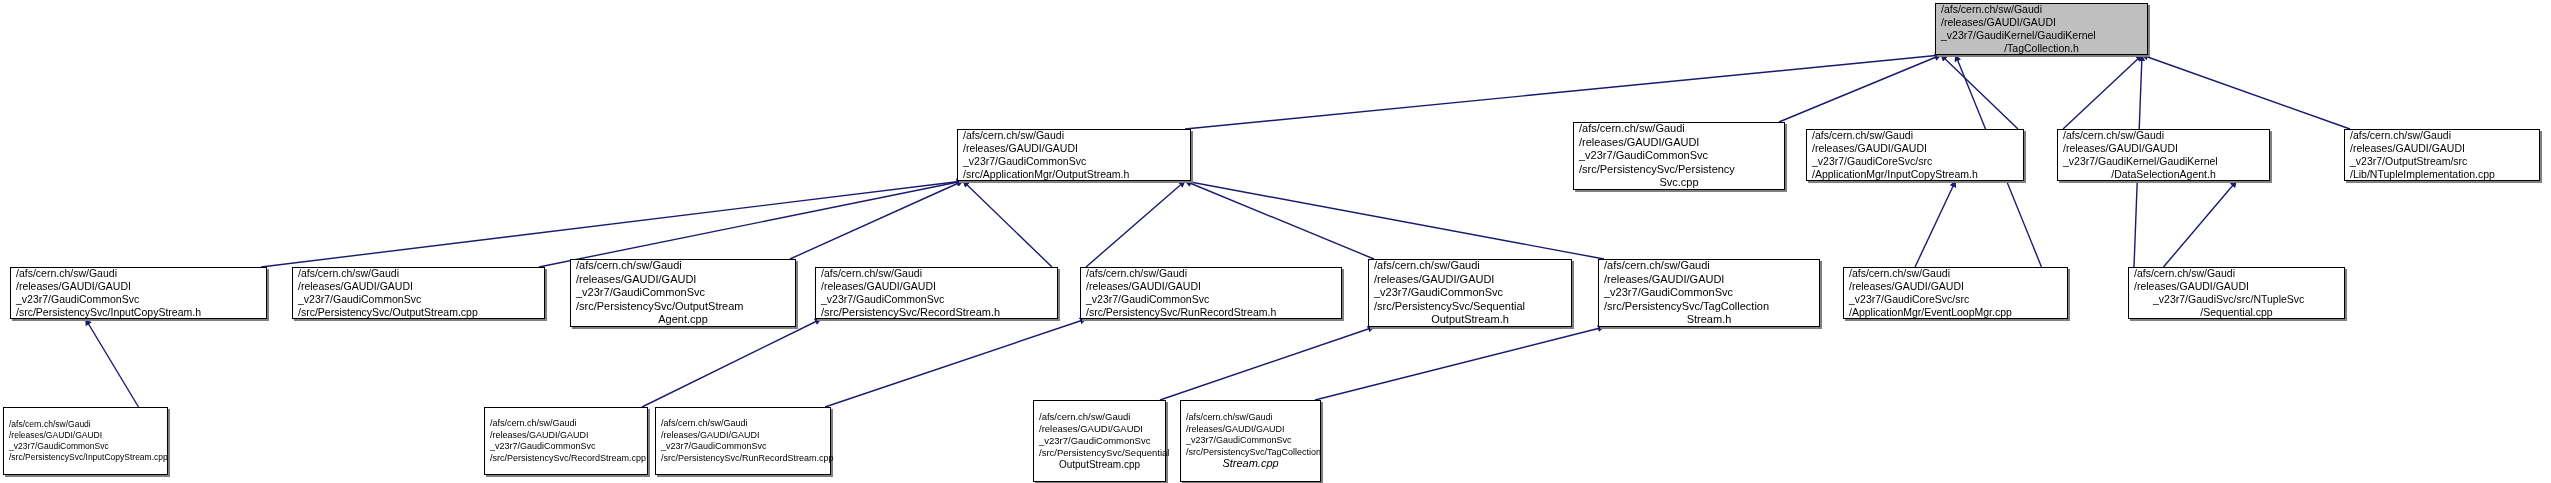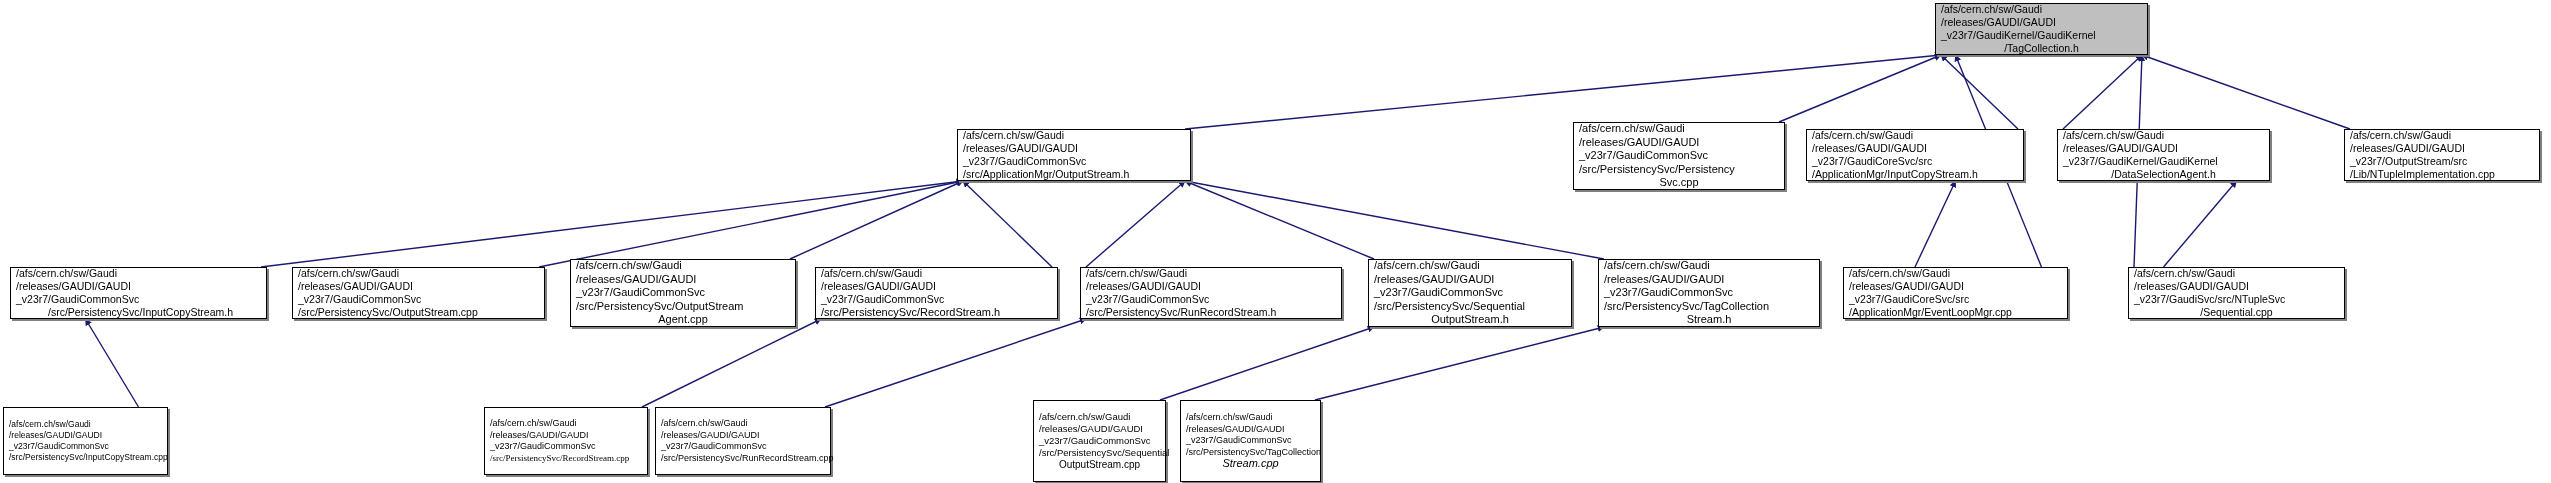--- a/index.html
+++ b/index.html
@@ -116,21 +116,21 @@
       <div class="node" style="left: 2344px; top: 129px; width: 196px; height: 52px;">
         <div class="ln" style="font-size: 10.5px; line-height: 13px;">/afs/cern.ch/sw/Gaudi</div>
         <div class="ln" style="font-size: 10.5px; line-height: 13px;">/releases/GAUDI/GAUDI</div>
         <div class="ln" style="font-size: 10.5px; line-height: 13px;">_v23r7/OutputStream/src</div>
         <div class="ln" style="font-size: 10.5px; line-height: 13px;">/Lib/NTupleImplementation.cpp</div>
       </div>
       <div class="node" style="left: 10px; top: 267px; width: 257px; height: 52px;">
         <div class="ln" style="font-size: 10.5px; line-height: 13px;">/afs/cern.ch/sw/Gaudi</div>
         <div class="ln" style="font-size: 10.5px; line-height: 13px;">/releases/GAUDI/GAUDI</div>
         <div class="ln" style="font-size: 10.5px; line-height: 13px;">_v23r7/GaudiCommonSvc</div>
-        <div class="ln" style="font-size: 10.5px; line-height: 13px; margin-left: 32px;">/src/PersistencySvc/InputCopyStream.h</div>
+        <div class="ln" style="font-size: 10.5px; line-height: 13px;">/src/PersistencySvc/InputCopyStream.h</div>
       </div>
       <div class="node" style="left: 292px; top: 267px; width: 253px; height: 52px;">
         <div class="ln" style="font-size: 10.5px; line-height: 13px;">/afs/cern.ch/sw/Gaudi</div>
         <div class="ln" style="font-size: 10.5px; line-height: 13px;">/releases/GAUDI/GAUDI</div>
         <div class="ln" style="font-size: 10.5px; line-height: 13px;">_v23r7/GaudiCommonSvc</div>
         <div class="ln" style="font-size: 10.5px; line-height: 13px;">/src/PersistencySvc/OutputStream.cpp</div>
       </div>
       <div class="node" style="left: 570px; top: 259px; width: 226px; height: 68px;">
         <div class="ln" style="font-size: 11px; line-height: 13.5px;">/afs/cern.ch/sw/Gaudi</div>
         <div class="ln" style="font-size: 11px; line-height: 13.5px;">/releases/GAUDI/GAUDI</div>
@@ -166,34 +166,34 @@
       </div>
       <div class="node" style="left: 1843px; top: 267px; width: 225px; height: 52px;">
         <div class="ln" style="font-size: 10.5px; line-height: 13px;">/afs/cern.ch/sw/Gaudi</div>
         <div class="ln" style="font-size: 10.5px; line-height: 13px;">/releases/GAUDI/GAUDI</div>
         <div class="ln" style="font-size: 10.5px; line-height: 13px;">_v23r7/GaudiCoreSvc/src</div>
         <div class="ln" style="font-size: 10.5px; line-height: 13px;">/ApplicationMgr/EventLoopMgr.cpp</div>
       </div>
       <div class="node" style="left: 2128px; top: 267px; width: 217px; height: 52px;">
         <div class="ln" style="font-size: 10.5px; line-height: 13px;">/afs/cern.ch/sw/Gaudi</div>
         <div class="ln" style="font-size: 10.5px; line-height: 13px;">/releases/GAUDI/GAUDI</div>
-        <div class="ln" style="font-size: 10.5px; line-height: 13px;">_v23r7/GaudiSvc/src/NTupleSvc</div>
+        <div class="ln" style="font-size: 10.5px; line-height: 13px; margin-left: 19px;">_v23r7/GaudiSvc/src/NTupleSvc</div>
         <div class="ln center" style="font-size: 10.5px; line-height: 13px;">/Sequential.cpp</div>
       </div>
       <div class="node" style="left: 3px; top: 407px; width: 165px; height: 68px;">
         <div class="ln" style="font-size: 8.5px; line-height: 11px;">/afs/cern.ch/sw/Gaudi</div>
         <div class="ln" style="font-size: 8.5px; line-height: 11px;">/releases/GAUDI/GAUDI</div>
         <div class="ln" style="font-size: 8.5px; line-height: 11px;">_v23r7/GaudiCommonSvc</div>
         <div class="ln" style="font-size: 8.5px; line-height: 11px;">/src/PersistencySvc/InputCopyStream.cpp</div>
       </div>
       <div class="node" style="left: 484px; top: 407px; width: 164px; height: 68px;">
         <div class="ln" style="font-size: 9px; line-height: 11.5px;">/afs/cern.ch/sw/Gaudi</div>
         <div class="ln" style="font-size: 9px; line-height: 11.5px;">/releases/GAUDI/GAUDI</div>
         <div class="ln" style="font-size: 9px; line-height: 11.5px;">_v23r7/GaudiCommonSvc</div>
-        <div class="ln" style="font-size: 9px; line-height: 11.5px; font-family: Liberation Serif, serif;">/src/PersistencySvc/RecordStream.cpp</div>
+        <div class="ln" style="font-size: 9px; line-height: 11.5px;">/src/PersistencySvc/RecordStream.cpp</div>
       </div>
       <div class="node" style="left: 655px; top: 407px; width: 176px; height: 68px;">
         <div class="ln" style="font-size: 9px; line-height: 11.5px;">/afs/cern.ch/sw/Gaudi</div>
         <div class="ln" style="font-size: 9px; line-height: 11.5px;">/releases/GAUDI/GAUDI</div>
         <div class="ln" style="font-size: 9px; line-height: 11.5px;">_v23r7/GaudiCommonSvc</div>
         <div class="ln" style="font-size: 9px; line-height: 11.5px;">/src/PersistencySvc/RunRecordStream.cpp</div>
       </div>
       <div class="node" style="left: 1033px; top: 400px; width: 133px; height: 82px;">
         <div class="ln" style="font-size: 9.5px; line-height: 12px;">/afs/cern.ch/sw/Gaudi</div>
         <div class="ln" style="font-size: 9.5px; line-height: 12px;">/releases/GAUDI/GAUDI</div>

